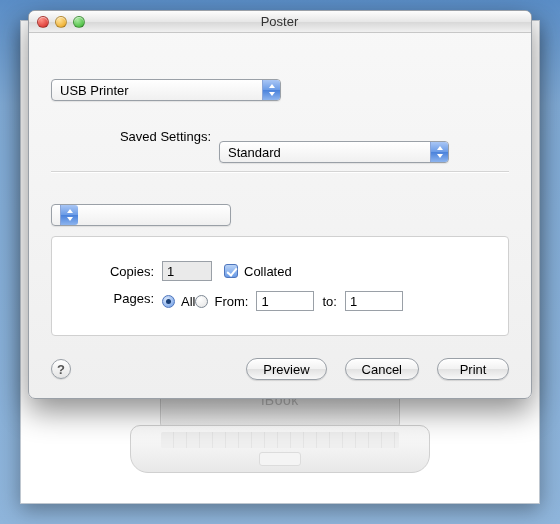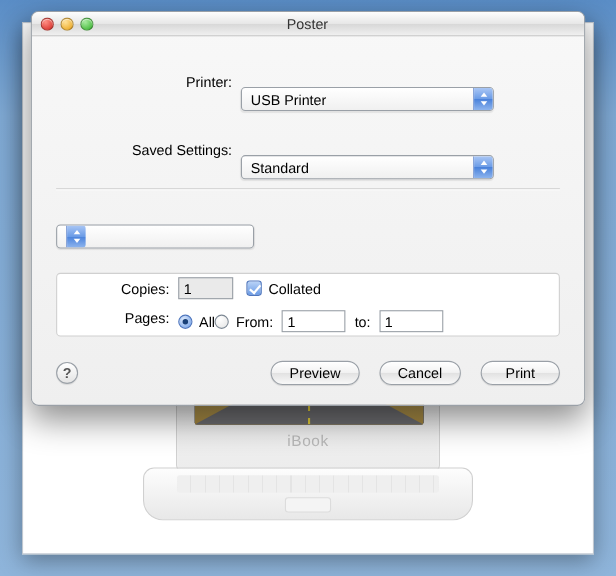--- a/index.html
+++ b/index.html
@@ -164,22 +164,22 @@
   .aqua-select .arrows::after  { bottom:4px; border-top:4px solid #fff; }
 
   .divider { height:1px; background:#d4d4d4; margin: 6px 0 10px; box-shadow: 0 1px 0 #fff; }
 
   .section-select { width:180px; }
 
   .group {
     border:1px solid #d0d0d0;
     background:#fff;
     border-radius:4px;
-    padding:3px 14px;
-    margin-top:22px;
+    padding:24px 14px;
+    margin-top:10px;
   }
 
   .grow { display:flex; align-items:center; margin-bottom:10px; }
   .grow:last-child { margin-bottom:0; }
   .glabel { width:96px; text-align:right; padding-right:8px; color:#000; }
 
   .textfield {
     height:20px; width:50px;
     border:1px solid #9aa0a7;
     background:#fff; font-size:13px;
@@ -271,21 +271,20 @@
     <div class="traffic">
       <span class="tbtn close"></span>
       <span class="tbtn min"></span>
       <span class="tbtn zoom"></span>
     </div>
     <div class="title">Poster</div>
   </div>
 
   <div class="body">
     <div class="row">
-      <div class="label">Printer:</div>
       <div class="control">
         <div class="aqua-select" style="width:230px">
           <span>USB Printer</span>
           <span class="arrows"></span>
         </div>
       </div>
     </div>
 
     <div class="row">
       <div class="label">Saved Settings:</div>

